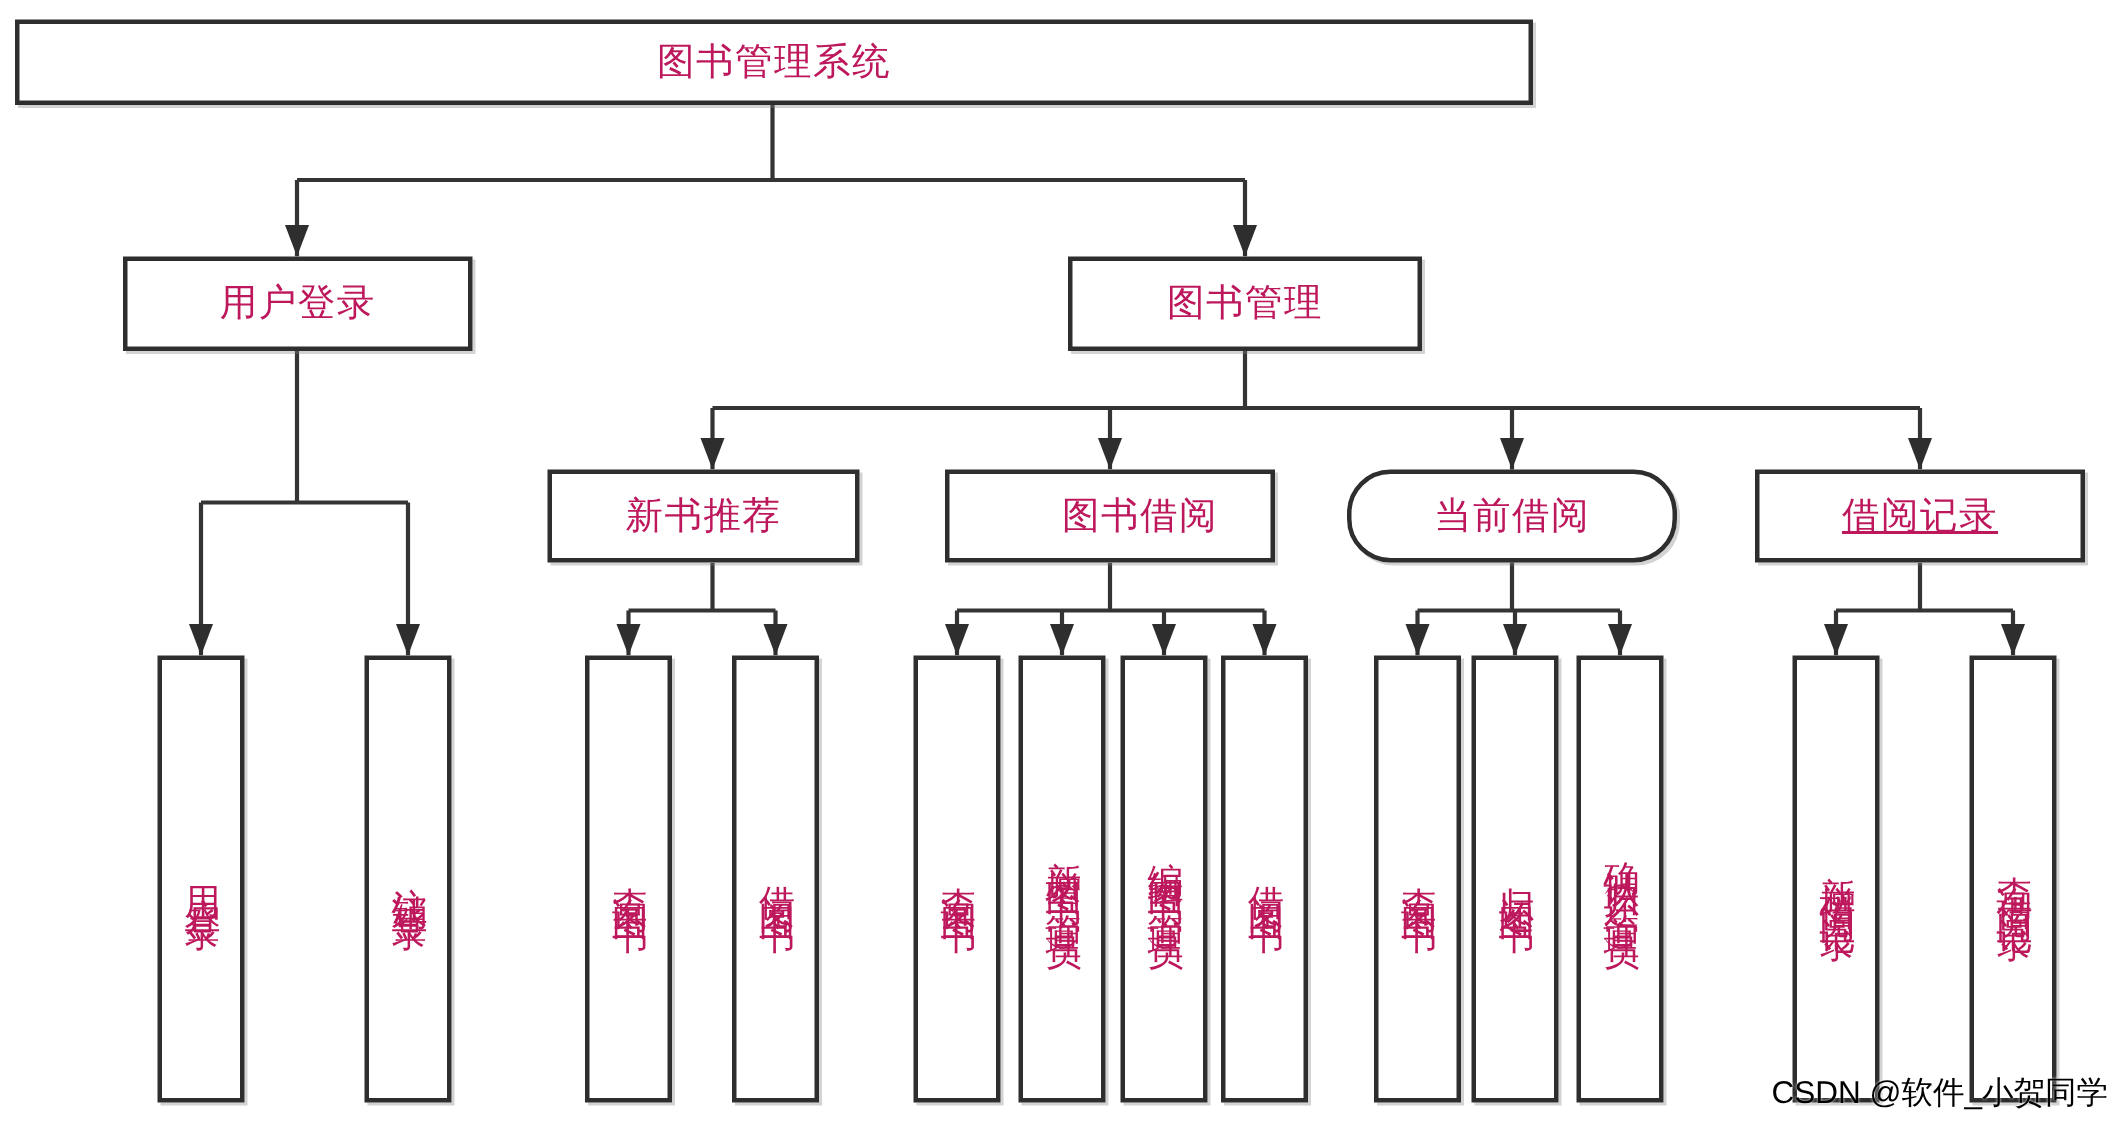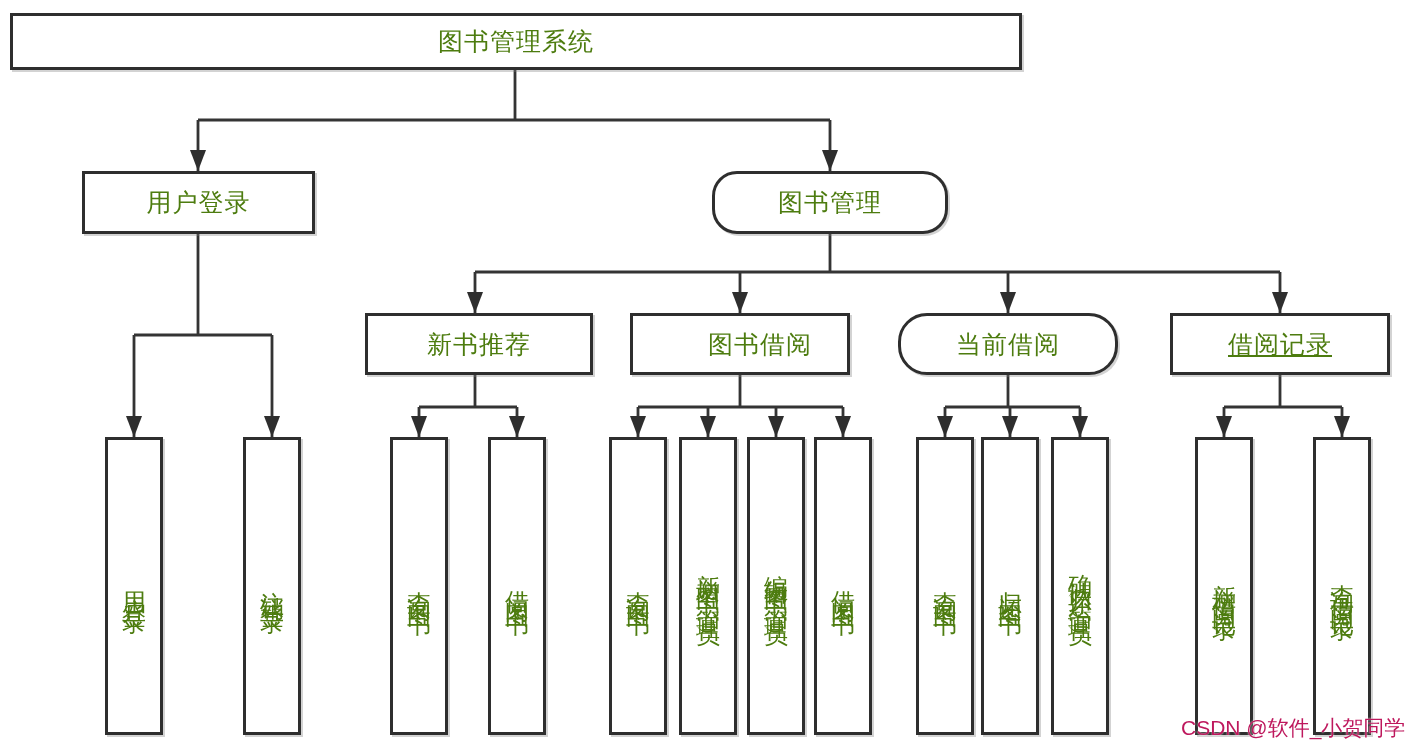--- a/index.html
+++ b/index.html
@@ -13,45 +13,45 @@
   .wires{position:absolute;left:0;top:0;width:1405px;height:747px;}
   .wires path.line{stroke:#343434;stroke-width:2.8;fill:none;}
   .wires path.arrow{fill:#2e2e2e;stroke:none;}
   .node{
     position:absolute;
     box-sizing:border-box;
     background:#ffffff;
     border:3px solid #2e2e2e;
     box-shadow:2px 2px 0 rgba(130,130,130,0.35);
     display:flex;align-items:center;justify-content:center;
-    color:#4d7c0f;
+    color:#be185d;
   }
   .node.h{font-size:25px;line-height:1;letter-spacing:1px;}
   .node.v{width:58px;top:437px;height:298px;}
   .node.v .vt{
     writing-mode:vertical-rl;
     font-size:24px;
     line-height:1;
     letter-spacing:7px;
     white-space:nowrap;
   }
   .watermark{
     position:absolute;
     left:1181px;top:714px;
     font-size:21px;
-    color:#be185d;
+    color:#000000;
     text-shadow:0 0 2px #ffffff;
     white-space:nowrap;
     z-index:5;
   }
   
   #n-root{left:10px;top:13px;width:1012px;height:57px;}
   #n-user-login{left:82px;top:171px;width:233px;height:63px;}
-  #n-book-mgmt{left:712px;top:171px;width:236px;height:63px;border-radius:25px;}
-  #n-new-book{left:365px;top:313px;width:228px;height:62px;text-align:right;}
+  #n-book-mgmt{left:712px;top:171px;width:236px;height:63px;}
+  #n-new-book{left:365px;top:313px;width:208px;height:62px;text-align:right;}
   #n-book-borrow{left:630px;top:313px;width:220px;height:62px;padding-left:40px;}
   #n-cur-borrow{left:898px;top:313px;width:220px;height:62px;border-radius:29px;}
   #n-borrow-rec{left:1170px;top:313px;width:220px;height:62px;text-decoration:underline;}
   
   #l-user-login{left:105px;}
   #l-logout{left:243px;}
   #l-rec-query{left:390px;}
   #l-rec-borrow{left:488px;}
   #l-bb-query{left:609px;}
   #l-bb-add{left:679px;}

